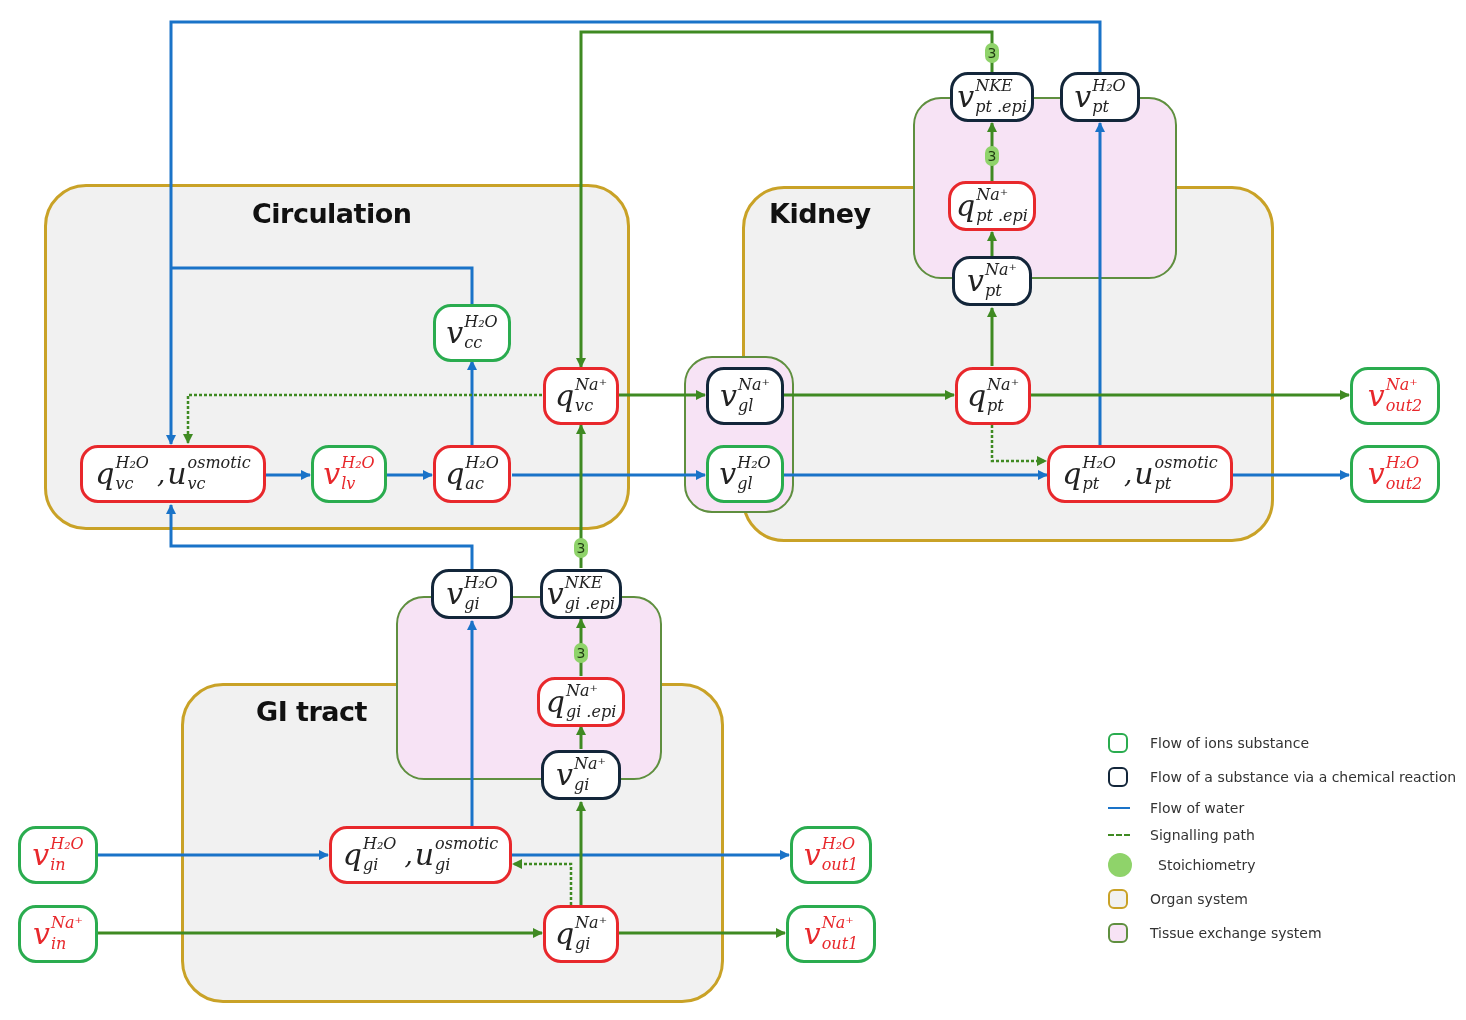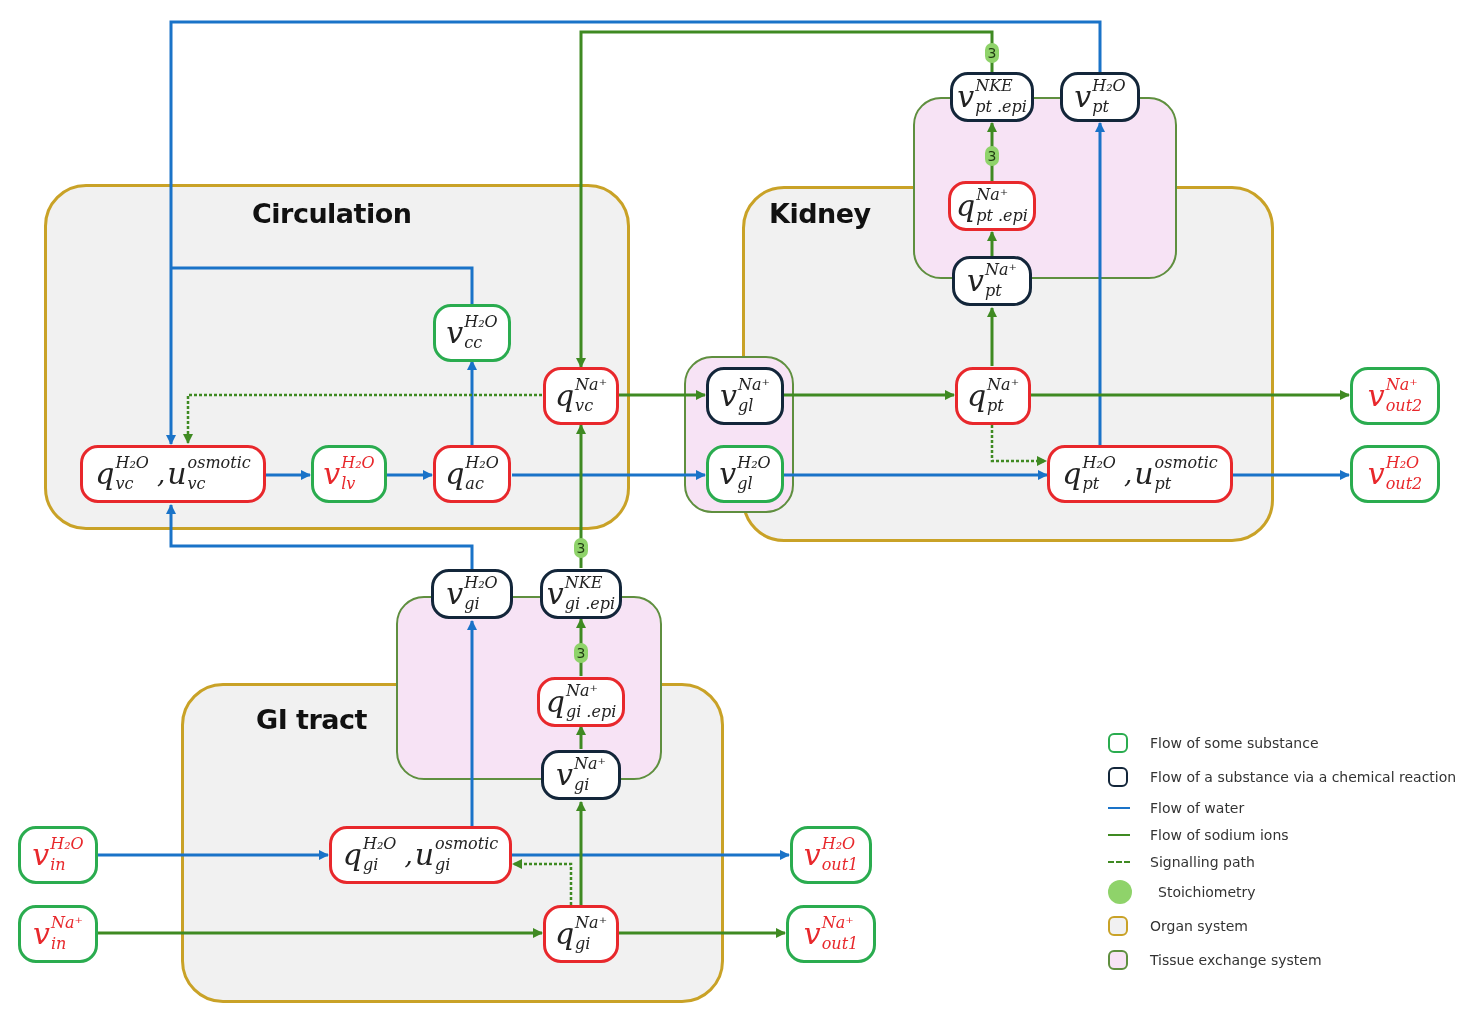--- a/index.html
+++ b/index.html
@@ -37,21 +37,21 @@
   <div class="organ" style="left:44px;top:184px;width:586px;height:346px;"></div>
   <div class="organ" style="left:742px;top:186px;width:532px;height:356px;"></div>
   <div class="organ" style="left:181px;top:683px;width:543px;height:320px;"></div>
 
   <div class="tissue" style="left:913px;top:97px;width:264px;height:182px;"></div>
   <div class="tissue" style="left:684px;top:356px;width:110px;height:157px;"></div>
   <div class="tissue" style="left:396px;top:596px;width:266px;height:184px;"></div>
 
   <div class="organ-title" style="left:252px;top:198px;">Circulation</div>
   <div class="organ-title" style="left:748px;top:198px;margin-left:21px;">Kidney</div>
-  <div class="organ-title" style="left:256px;top:696px;margin-top:8px;">GI tract</div>
+  <div class="organ-title" style="left:256px;top:696px;">GI tract</div>
 
   <svg id="wires" width="1466" height="1020">
     <defs>
       <marker id="arrowBlue" markerWidth="10" markerHeight="10" refX="9" refY="5" orient="auto" markerUnits="userSpaceOnUse">
         <path d="M0,0 L10,5 L0,10 z" fill="#1a73c8"></path>
       </marker>
       <marker id="arrowGreen" markerWidth="10" markerHeight="10" refX="9" refY="5" orient="auto" markerUnits="userSpaceOnUse">
         <path d="M0,0 L10,5 L0,10 z" fill="#3f8a22"></path>
       </marker>
     </defs>
@@ -291,42 +291,36 @@
         <span class="sup">Na⁺</span>
         <span class="sub">out1</span>
       </span>
   </div>
 
   <div class="legend">
     <div class="legend-row">
       <div class="legend-sw">
           <div class="legend-box" style="border-color:#2aac4f;background:#fff;"></div>
         </div>
-      <span class="legend-label">Flow of some substance</span>
+      <span class="legend-label">Flow of ions substance</span>
     </div>
     <div class="legend-row">
       <div class="legend-sw">
           <div class="legend-box" style="border-color:#13263a;background:#fff;"></div>
         </div>
       <span class="legend-label">Flow of a substance via a chemical reaction</span>
     </div>
     <div class="legend-row" style="height:27px;">
       <div class="legend-sw">
           <div class="legend-line" style="border-color:#1a73c8;"></div>
         </div>
       <span class="legend-label">Flow of water</span>
     </div>
     <div class="legend-row" style="height:27px;">
       <div class="legend-sw">
-          <div class="legend-line" style="border-color:#3f8a22;"></div>
-        </div>
-      <span class="legend-label">Flow of sodium ions</span>
-    </div>
-    <div class="legend-row" style="height:27px;">
-      <div class="legend-sw">
           <div class="legend-dash" style="border-color:#3f8a22;"></div>
         </div>
       <span class="legend-label">Signalling path</span>
     </div>
     <div class="legend-row" style="height:34px;gap:8px;">
       <div class="legend-sw">
           <div class="legend-dot" style="background:#8fd36a;"></div>
         </div>
       <span class="legend-label">Stoichiometry</span>
     </div>

